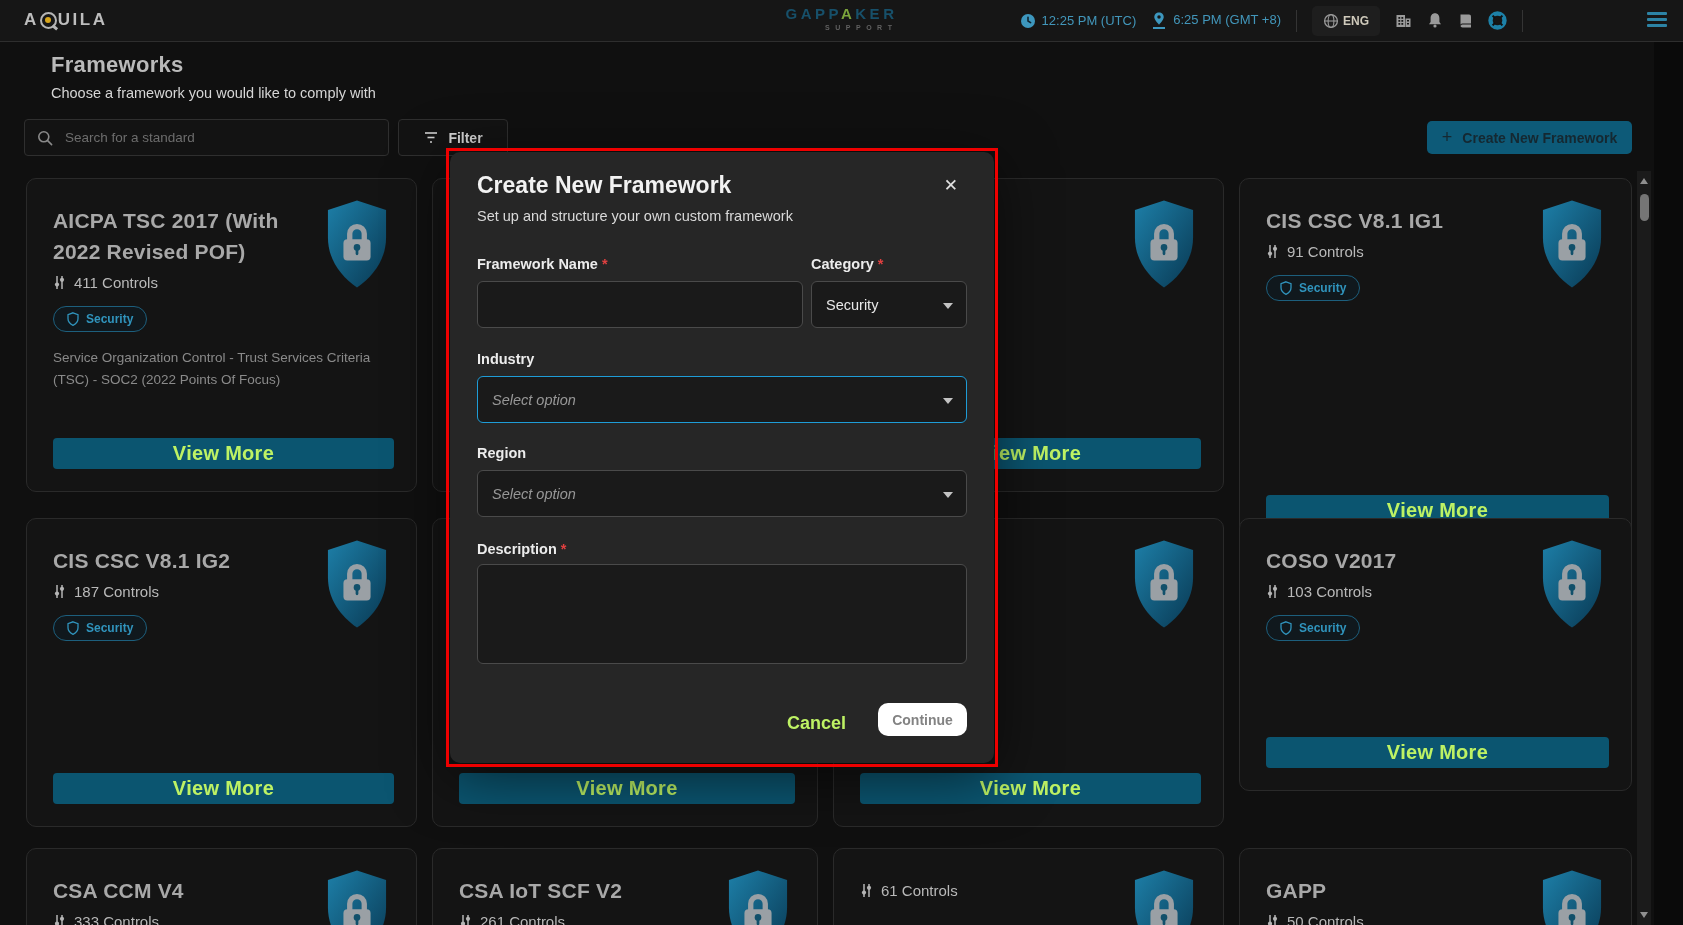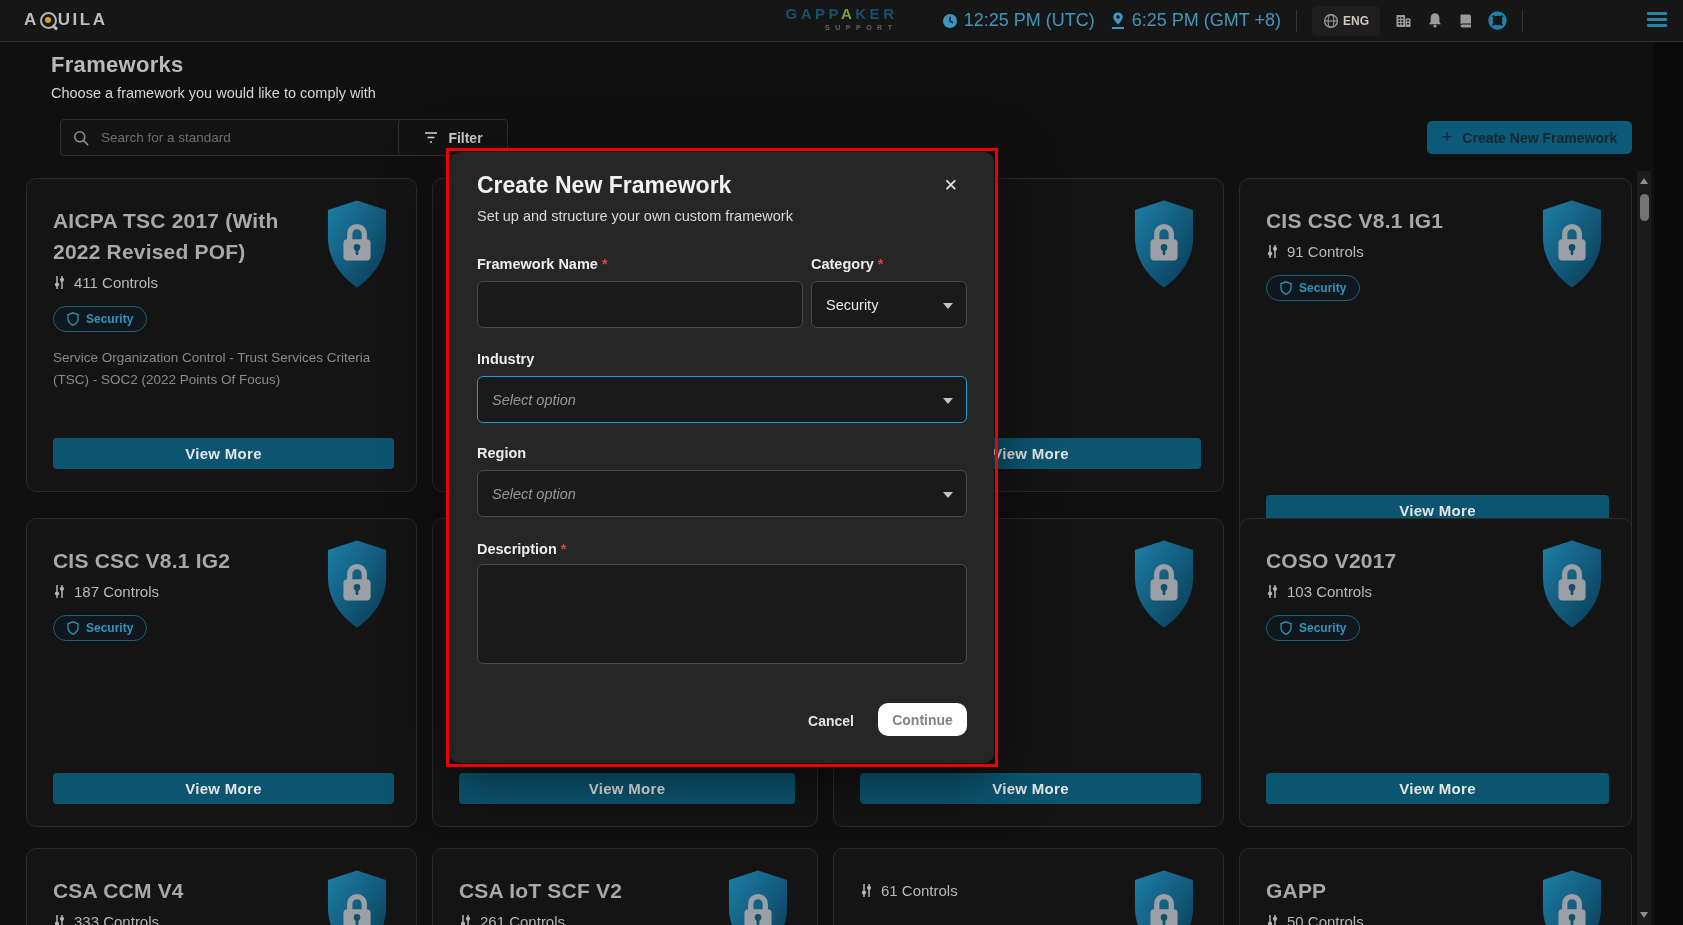--- a/index.html
+++ b/index.html
@@ -10,67 +10,67 @@
   .navbar{position:absolute;left:0;top:0;width:1683px;height:41px;background:#161616;border-bottom:1px solid #2e2e2e;z-index:10;}
   .logo{position:absolute;left:24px;top:10px;font-size:17px;font-weight:bold;letter-spacing:2.5px;color:#bdbdbd;display:flex;align-items:center;}
   .q-icon{width:13px;height:13px;border:2.5px solid #b5b5b5;border-radius:50%;display:inline-block;position:relative;margin:0 1px;}
   .q-icon::after{content:'';position:absolute;left:3.5px;top:3.5px;width:6px;height:6px;border-radius:50%;background:#d8a61c;}
   .q-icon::before{content:'';position:absolute;right:-3px;bottom:-2px;width:6px;height:2.5px;background:#b5b5b5;transform:rotate(40deg);}
   .center-logo{position:absolute;left:50%;top:6px;transform:translateX(-50%);text-align:right;line-height:1;}
   .center-logo .l1{font-size:15px;font-weight:bold;letter-spacing:3.5px;color:#17506a;}
   .center-logo .l1 .green{color:#7ba43b;}
   .center-logo .l2{font-size:7px;letter-spacing:5.5px;color:#616161;margin-top:3px;font-weight:bold;}
   .nav-right{position:absolute;right:160px;top:0;height:41px;display:flex;align-items:center;gap:15px;}
-  .nav-time{display:flex;align-items:center;gap:6px;color:#4296ba;font-size:18px;white-space:nowrap;}
+  .nav-time{display:flex;gap:6px;color:#4296ba;font-size:13px;white-space:nowrap;}
   .pin-wrap{display:flex;flex-direction:column;align-items:center;gap:1px;}
   .pin-underline{width:12px;height:2px;background:#3d97be;}
   .nav-divider{width:1px;height:22px;background:#343434;}
   .lang-box{display:flex;align-items:center;gap:4px;background:#1e1e1e;border-radius:5px;padding:7px 11px;color:#cfcabb;font-size:12px;font-weight:bold;}
   .nav-icon{display:flex;align-items:center;justify-content:center;}
   .hamburger{position:absolute;right:16px;top:12px;display:flex;flex-direction:column;gap:3.5px;cursor:pointer;}
   .hamburger span{display:block;width:20px;height:2.6px;background:#2c83a5;border-radius:1px;}
 
   
   .page-header{position:absolute;left:51px;top:52px;z-index:1;}
   .page-title{font-size:22px;font-weight:bold;color:#bababa;letter-spacing:0.3px;}
   .page-sub{font-size:14.5px;color:#d6d6d6;margin-top:7px;}
 
   
-  .search-box{position:absolute;left:24px;top:119px;width:365px;height:37px;border:1px solid #2f2f2f;border-radius:4px;display:flex;align-items:center;padding:0 12px;box-sizing:border-box;background:#131313;z-index:1;margin-left:36px;}
+  .search-box{position:absolute;left:24px;top:119px;width:365px;height:37px;border:1px solid #2f2f2f;border-radius:4px;display:flex;align-items:center;padding:0 12px;box-sizing:border-box;background:#131313;z-index:1;}
   .search-box input{flex:1;background:transparent;border:none;outline:none;color:#cfcfcf;font-size:13.5px;font-family:"Liberation Sans",sans-serif;margin-left:10px;}
   .search-box input::placeholder{color:#6d6d6d;}
   .filter-btn{position:absolute;left:398px;top:119px;width:110px;height:37px;border:1px solid #2f2f2f;border-radius:4px;background:#131313;display:flex;align-items:center;justify-content:center;gap:9px;color:#d2d2d2;font-size:14px;font-weight:bold;cursor:pointer;z-index:1;}
   .create-btn{position:absolute;left:1427px;top:121px;width:205px;height:33px;background:#0d5a78;border:none;border-radius:5px;display:flex;align-items:center;justify-content:center;gap:10px;color:#152831;font-size:14px;font-weight:bold;cursor:pointer;z-index:1;}
   .create-btn .plus{font-size:18px;font-weight:normal;}
 
   
   .card{position:absolute;background:#141414;border:1px solid #2a2a2a;border-radius:10px;box-sizing:border-box;padding:26px 26px 0 26px;z-index:1;}
   .card-title{font-size:21px;font-weight:bold;color:#a8a8a8;line-height:1.48;letter-spacing:0.2px;padding-right:98px;min-height:10px;}
   .card-controls{display:flex;align-items:center;gap:8px;color:#b9b9b9;font-size:15px;margin-top:7px;}
   .badge{display:inline-flex;align-items:center;gap:7px;border:1.5px solid #1d5f7d;border-radius:999px;padding:5px 13px;color:#3094bd;font-size:12px;font-weight:bold;margin-top:15px;background:#10181d;}
   .card-desc{font-size:13.5px;color:#8a8a8a;line-height:1.6;margin-top:15px;padding-right:8px;}
   .shield{position:absolute;right:28px;top:20px;}
-  .view-more{position:absolute;left:26px;right:22px;bottom:22px;height:31px;background:#0b5570;border:none;border-radius:4px;color:#e5e5e5;font-size:15px;font-weight:bold;cursor:pointer;letter-spacing:0.3px;}
+  .view-more{position:absolute;left:26px;right:22px;bottom:22px;height:31px;background:#0b5570;border:none;border-radius:4px;color:#bef264;font-size:20px;font-weight:bold;cursor:pointer;letter-spacing:0.3px;}
 
   
   .modal{position:absolute;left:450px;top:152px;width:544px;height:611px;background:#262626;border-radius:10px;box-shadow:0 12px 60px rgba(0,0,0,0.6);z-index:20;}
   .red-outline{position:absolute;left:446px;top:148px;width:552px;height:619px;border:3px solid #ee0000;box-sizing:border-box;z-index:21;pointer-events:none;}
   .m-title{position:absolute;left:27px;top:20px;font-size:23px;font-weight:bold;color:#f2f2f2;}
   .m-close{position:absolute;right:30px;top:22px;font-size:17px;color:#e0e0e0;cursor:pointer;background:none;border:none;font-family:"Liberation Sans",sans-serif;}
   .m-sub{position:absolute;left:27px;top:56px;font-size:14.5px;color:#d9d9d9;}
   .m-label{position:absolute;font-size:14.5px;font-weight:bold;color:#ececec;}
   .req{color:#e04040;margin-left:4px;}
   .m-input{position:absolute;background:#1a1a1a;border:1px solid #4a4a4a;border-radius:6px;box-sizing:border-box;color:#e8e8e8;font-size:14.5px;font-family:"Liberation Sans",sans-serif;padding:0 14px;outline:none;}
   .m-select{position:absolute;background:#1a1a1a;border:1px solid #4a4a4a;border-radius:6px;box-sizing:border-box;display:flex;align-items:center;padding:0 14px;cursor:pointer;}
   .m-select.focused{border:1.5px solid #1e9cd7;}
   .m-select .val{color:#e8e8e8;font-size:14.5px;}
   .m-select .ph{color:#979797;font-size:14.5px;font-style:italic;}
   .caret{position:absolute;right:13px;top:50%;margin-top:-2px;width:0;height:0;border-left:5px solid transparent;border-right:5px solid transparent;border-top:6px solid #c3c3c3;}
   .m-textarea{position:absolute;background:#1a1a1a;border:1px solid #4a4a4a;border-radius:6px;box-sizing:border-box;resize:none;outline:none;color:#e8e8e8;font-family:"Liberation Sans",sans-serif;font-size:14px;padding:10px 14px;}
-  .m-cancel{position:absolute;right:134px;top:560px;color:#e5e5e5;font-size:14px;font-weight:bold;background:none;border:none;cursor:pointer;font-family:"Liberation Sans",sans-serif;}
+  .m-cancel{position:absolute;right:142px;top:560px;color:#bef264;font-size:18px;font-weight:bold;background:none;border:none;cursor:pointer;font-family:"Liberation Sans",sans-serif;}
   .m-continue{position:absolute;right:27px;top:551px;width:89px;height:33px;background:#ffffff;border:none;border-radius:10px;color:#838383;font-size:14px;font-weight:bold;cursor:default;font-family:"Liberation Sans",sans-serif;}
 
   
   .right-strip{position:absolute;left:1654px;top:41px;width:29px;bottom:0;background:#0a0a0a;z-index:4;}
   .scroll-track{position:absolute;left:1637px;top:171px;width:14px;height:754px;background:#1b1b1b;z-index:5;}
   .scroll-up{position:absolute;left:3px;top:7px;width:0;height:0;border-left:4px solid transparent;border-right:4px solid transparent;border-bottom:6px solid #8f8f8f;}
   .scroll-down{position:absolute;left:3px;bottom:7px;width:0;height:0;border-left:4px solid transparent;border-right:4px solid transparent;border-top:6px solid #8f8f8f;}
   .scroll-thumb{position:absolute;left:2.5px;top:23px;width:9px;height:27px;background:#757575;border-radius:5px;}
   svg{display:block;}
 </style>
@@ -323,21 +323,21 @@
     <svg class="shield" width="62" height="90" viewBox="0 0 64 92">
         <path d="M32 1 L62 11 V39 C62 62 49 79 32 91 C15 79 2 62 2 39 V11 Z" fill="url(#shGrad)"></path>
         <path d="M24.5 43 v-7.5 a7.5 7.5 0 0 1 15 0 V43" fill="none" stroke="#9aa0a5" stroke-width="5.5"></path>
         <rect x="18" y="41" width="28" height="22" rx="4" fill="#9aa0a5"></rect>
         <circle cx="32" cy="49.5" r="3.4" fill="#11506b"></circle>
         <rect x="30.6" y="51" width="2.8" height="6.5" rx="1.4" fill="#11506b"></rect>
       </svg>
     <button class="view-more">View More</button>
   </div>
 
-  <div class="card" style="left:1239px;top:518px;width:393px;height:309px">
+  <div class="card" style="left:1239px;top:518px;width:393px;height:273px">
     <div class="card-title">COSO V2017</div>
     <div class="card-controls">
       <svg width="13" height="15" viewBox="0 0 13 15">
           <line x1="4" y1="1" x2="4" y2="14" stroke="#b5b5b5" stroke-width="1.5"></line>
           <line x1="9" y1="1" x2="9" y2="14" stroke="#b5b5b5" stroke-width="1.5"></line>
           <circle cx="4" cy="9.6" r="2.1" fill="#b5b5b5"></circle>
           <circle cx="9" cy="4.8" r="2.1" fill="#b5b5b5"></circle>
         </svg>
       <span>103 Controls</span>
     </div>

